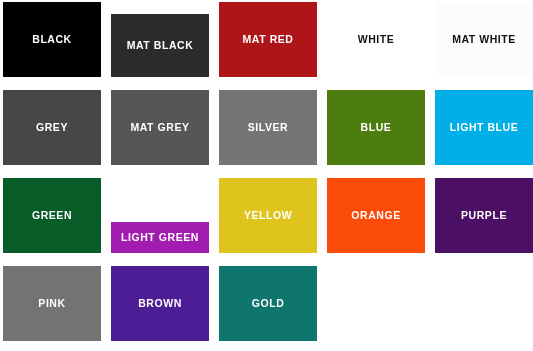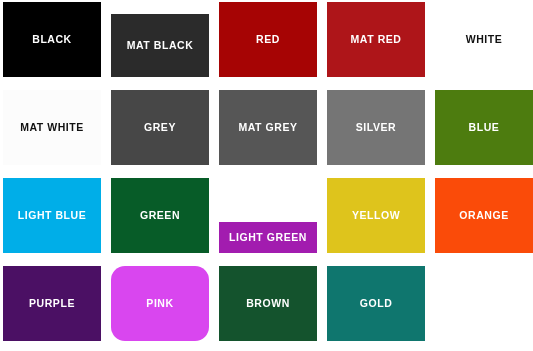--- a/index.html
+++ b/index.html
@@ -52,23 +52,20 @@
 </head>
 <body style="background: rgb(255, 255, 255);">
 
 <div id="swatch-grid">
     <div class="swatch" style="background: rgb(0, 0, 0);">
       <span class="swatch-label" style="color: rgb(255, 255, 255);">BLACK</span>
     </div>
     <div class="swatch" style="background: rgb(43, 43, 43); margin-top: 12px;">
       <span class="swatch-label" style="color: rgb(255, 255, 255);">MAT BLACK</span>
     </div>
-    <div class="swatch" style="background: rgb(166, 4, 4);">
-      <span class="swatch-label" style="color: rgb(255, 255, 255);">RED</span>
-    </div>
     <div class="swatch" style="background: rgb(174, 21, 25);">
       <span class="swatch-label" style="color: rgb(255, 255, 255);">MAT RED</span>
     </div>
     <div class="swatch" style="background: rgb(255, 255, 255);">
       <span class="swatch-label" style="color: rgb(17, 17, 17);">WHITE</span>
     </div>
     <div class="swatch" style="background: rgb(252, 252, 252);">
       <span class="swatch-label" style="color: rgb(17, 17, 17);">MAT WHITE</span>
     </div>
     <div class="swatch" style="background: rgb(71, 71, 71);">
@@ -94,23 +91,23 @@
     </div>
     <div class="swatch" style="background: rgb(222, 196, 28);">
       <span class="swatch-label" style="color: rgb(255, 255, 255);">YELLOW</span>
     </div>
     <div class="swatch" style="background: rgb(250, 75, 9);">
       <span class="swatch-label" style="color: rgb(255, 255, 255);">ORANGE</span>
     </div>
     <div class="swatch" style="background: rgb(75, 16, 100);">
       <span class="swatch-label" style="color: rgb(255, 255, 255);">PURPLE</span>
     </div>
-    <div class="swatch" style="background: #d946ef; border-radius: 14px;">
+    <div class="swatch" style="background: #737373;">
       <span class="swatch-label" style="color: rgb(255, 255, 255);">PINK</span>
     </div>
-    <div class="swatch" style="background: #14532d;">
+    <div class="swatch" style="background: #4c1d95;">
       <span class="swatch-label" style="color: rgb(255, 255, 255);">BROWN</span>
     </div>
     <div class="swatch" style="background: #0f766e;">
       <span class="swatch-label" style="color: rgb(255, 255, 255);">GOLD</span>
     </div>
     <div class="swatch empty"></div>
   </div>
 
 </body></html>

